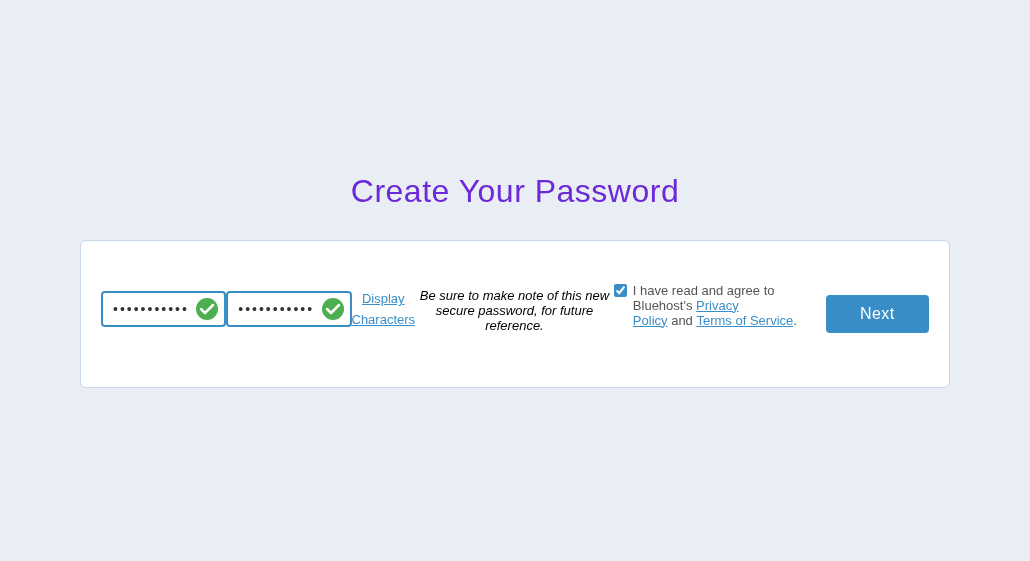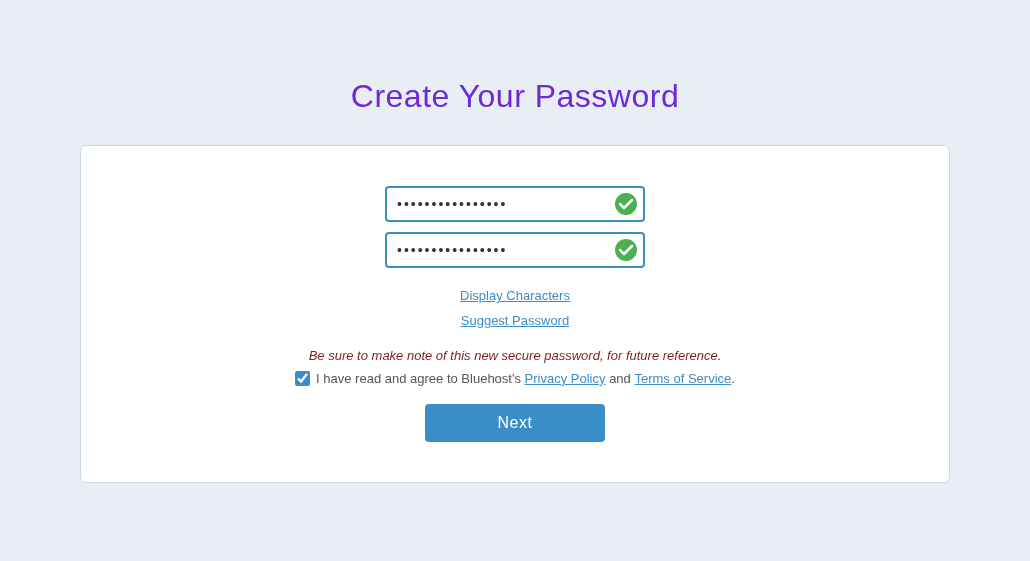--- a/index.html
+++ b/index.html
@@ -34,21 +34,21 @@
       border-radius: 6px;
       width: 870px;
       padding: 40px 20px;
       display: flex;
       flex-direction: column;
       align-items: center;
     }
 
     .form-container {
       display: flex;
-      flex-direction: column;
+      flex-direction: row;
       align-items: center;
       width: 100%;
     }
 
     .input-wrapper {
       position: relative;
       width: 260px;
       margin-bottom: 10px;
     }
 
@@ -97,21 +97,21 @@
       text-decoration: underline;
       font-size: 13px;
       cursor: pointer;
       background: none;
       border: none;
       padding: 2px 0;
       line-height: 1.6;
     }
 
     .reminder-text {
-      color: #7f1d1d;
+      color: #000000;
       font-style: italic;
       font-size: 13px;
       margin-bottom: 8px;
       text-align: center;
     }
 
     .agreement-row {
       display: flex;
       font-size: 13px;
       color: #555;
@@ -169,21 +169,20 @@
     <div class="input-wrapper">
       <input type="password" class="password-input" value="1234567890123456" placeholder="Confirm Password" style="">
       <svg class="check-icon" viewBox="0 0 22 22">
         <circle class="check-circle" cx="11" cy="11" r="11"></circle>
         <polyline class="check-mark" points="5,11 9,15 17,7"></polyline>
       </svg>
     </div>
 
     <div class="links-container">
       <button class="action-link">Display Characters</button>
-      <button class="action-link">Suggest Password</button>
     </div>
 
     <p class="reminder-text">Be sure to make note of this new secure password, for future reference.</p>
 
     <div class="agreement-row">
       <input type="checkbox" class="agreement-checkbox" checked="" style="">
       <span class="agreement-text">
         <span>I have read and agree to Bluehost's</span>&nbsp;<a class="policy-link">Privacy Policy</a>&nbsp;<span>and</span>&nbsp;<a class="policy-link">Terms of Service</a><span>.</span>
       </span>
     </div>

